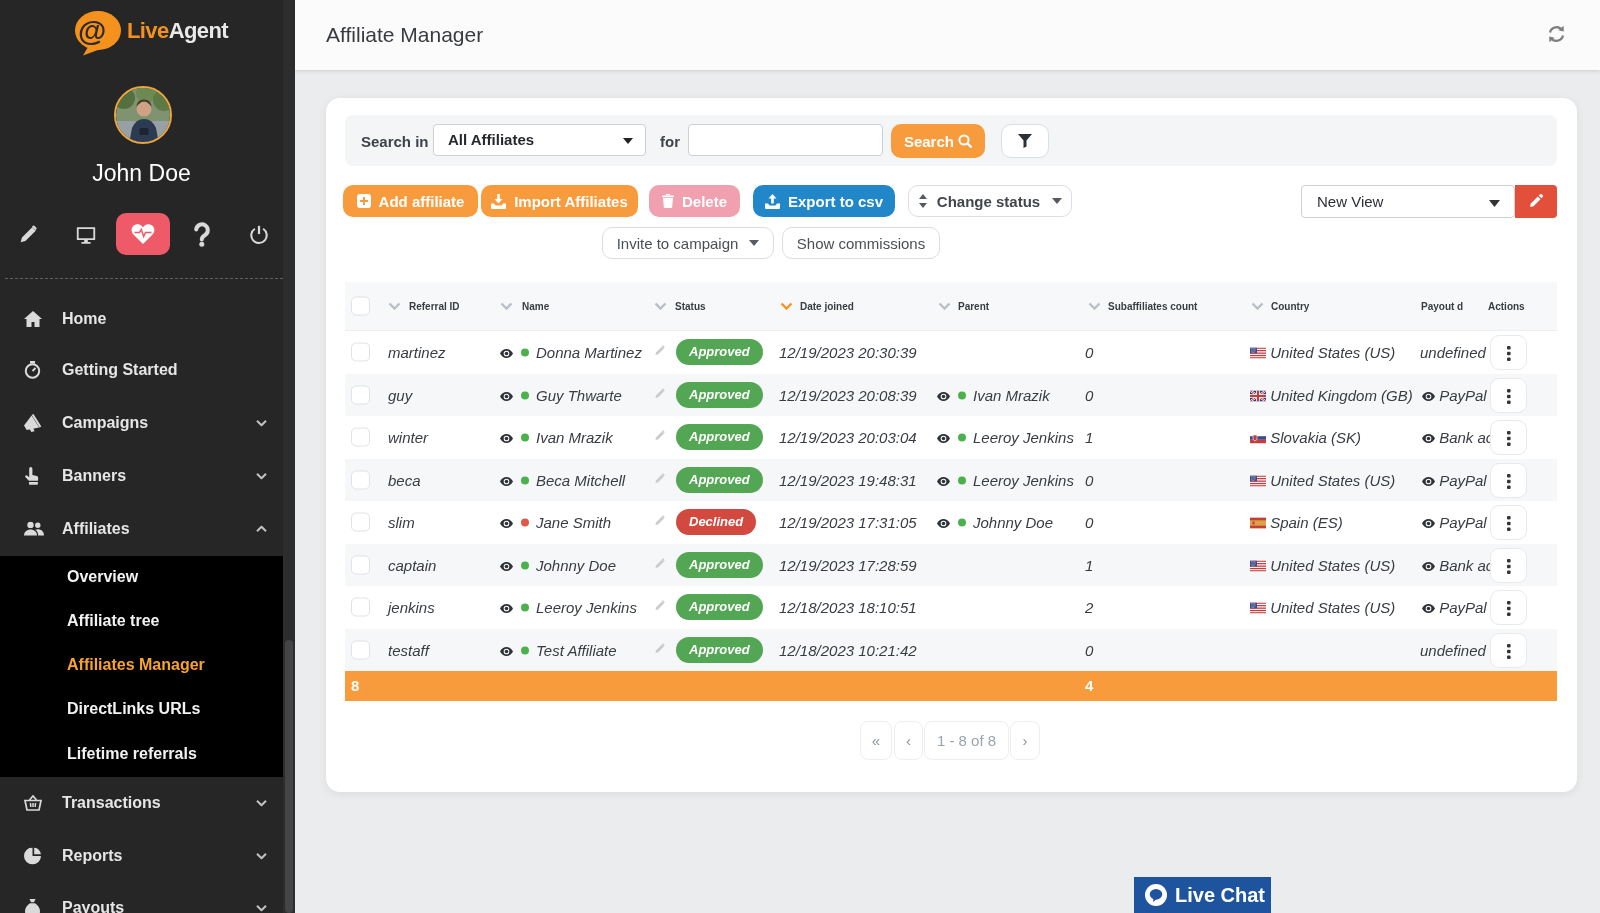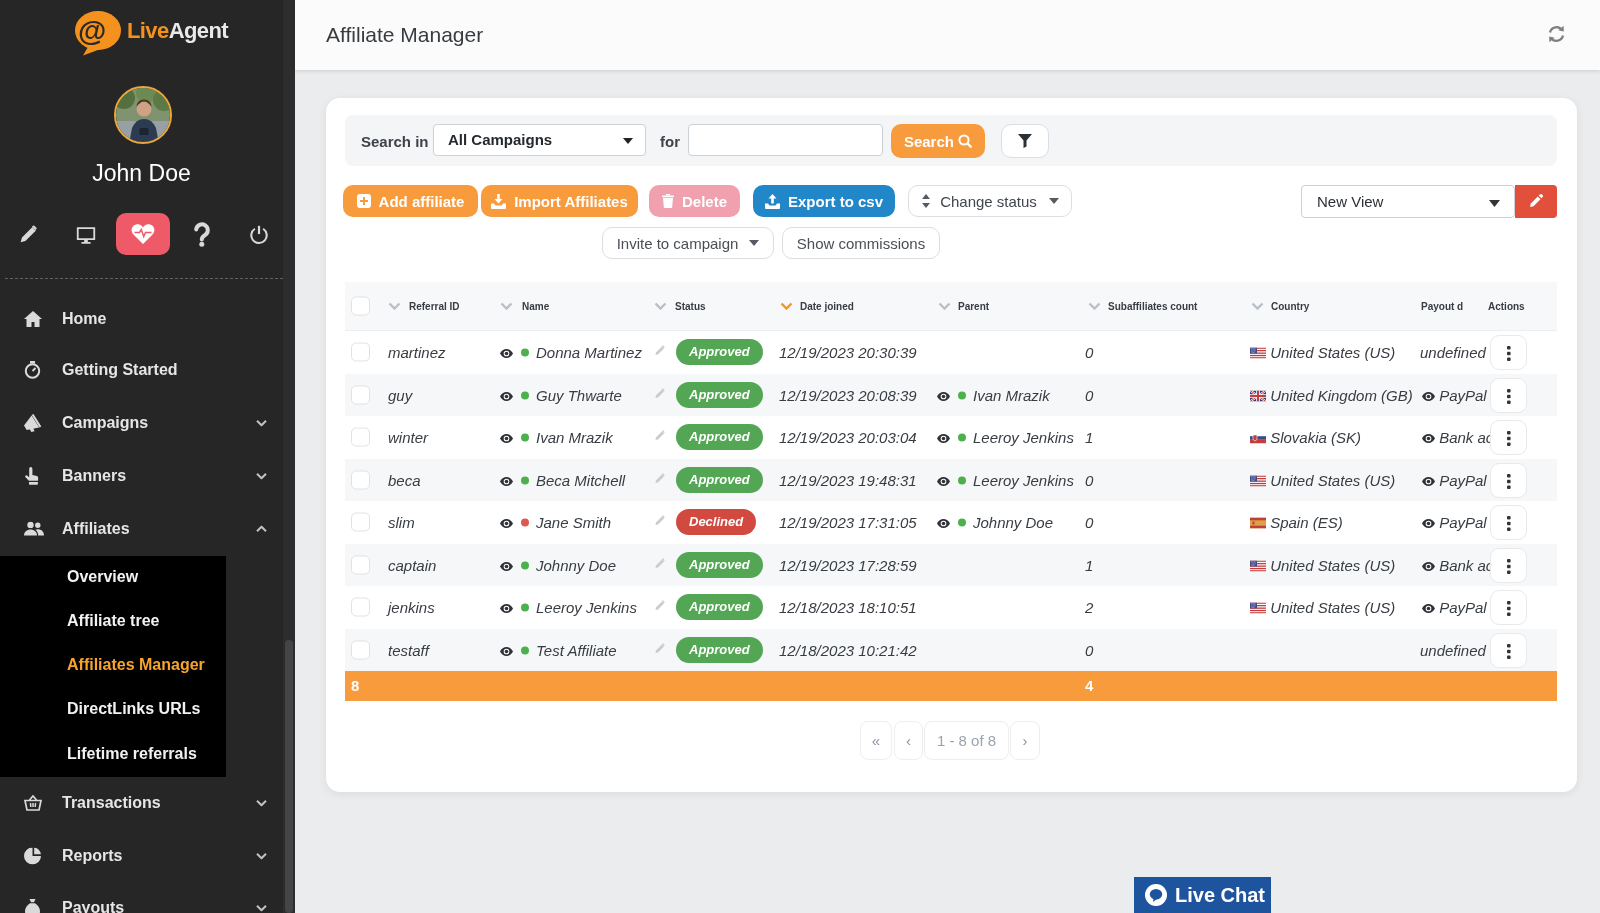--- a/index.html
+++ b/index.html
@@ -14,32 +14,32 @@
 #logotext .lv { color:#f5921e; }
 #avatar { position:absolute; left:114px; top:86px; width:58px; height:58px; border-radius:50%; border:2px solid #eda53c; overflow:hidden; }
 #username { position:absolute; left:0; top:160px; width:283px; text-align:center; color:#ffffff; font-size:23px; font-weight:500; }
 .topico { position:absolute; top:224px; width:22px; height:22px; }
 #heartbtn { position:absolute; left:116px; top:213px; width:54px; height:42px; background:#ee5a68; border-radius:10px; }
 #dashsep { position:absolute; left:5px; top:278px; width:278px; border-top:1px dashed #606060; }
 .mitem { position:absolute; left:0; width:283px; height:30px; }
 .mitem .lbl { position:absolute; left:62px; top:50%; transform:translateY(-50%); color:#e6e6e6; font-size:16px; font-weight:600; }
 .mitem svg.mico { position:absolute; left:24px; top:50%; transform:translateY(-50%); }
 .mitem svg.chev { position:absolute; left:256px; top:50%; transform:translateY(-50%); }
-#submenu { position:absolute; left:0; top:556px; width:226px; height:221px; background:#000; }
+#submenu { position:absolute; left:0; top:556px; width:283px; height:221px; background:#000; }
 .smitem { position:absolute; left:67px; color:#f2f2f2; font-size:16px; font-weight:600; transform:translateY(-50%); }
 .smitem.act { color:#f8a42c; }
 
 #mainhdr { position:absolute; left:295px; top:0; width:1305px; height:70px; background:#fbfbfb; box-shadow:0 1px 4px rgba(0,0,0,0.14); }
 #mainhdr h1 { position:absolute; left:31px; top:50%; transform:translateY(-50%); font-size:21px; font-weight:500; color:#383c40; }
 #card { position:absolute; left:326px; top:98px; width:1251px; height:694px; background:#fff; border-radius:14px; box-shadow:0 2px 10px rgba(0,0,0,0.07);text-align:right; }
 #searchbar { position:absolute; left:19px; top:17px; width:1212px; height:51px; background:#f4f5f6; border-radius:8px; }
 #searchbar .slbl { position:absolute; top:50%; transform:translateY(-50%); font-size:15px; font-weight:600; color:#3e434a; }
 .selbox { position:absolute; background:#fff; border:1px solid #ccd1d6; border-radius:4px; }
 .btn { position:absolute; height:32px; border-radius:10px; font-size:15px; font-weight:bold; color:#fff; display:flex; align-items:center; justify-content:center; }
-.btn.light { background:#fff; border:1px solid #dbdee2; color:#41464d; font-weight:400; }
+.btn.light { background:#fff; border:1px solid #dbdee2; color:#41464d; font-weight:700; }
 .orange { background:#f89b3c; }
 
 #thead { position:absolute; left:19px; top:184px; width:1212px; height:49px; background:#f7f8f9; border-bottom:1px solid #eceef0; }
 .th { position:absolute; top:50%; transform:translateY(-50%); font-size:10px; font-weight:bold; color:#383d43; white-space:nowrap; }
 .hchev { position:absolute; top:50%; transform:translateY(-50%); }
 .row { position:absolute; left:19px; width:1212px; height:42.5px; overflow:hidden;font-style:italic; }
 .row.alt { background:#f6f7f8; }
 .cell { position:absolute; top:50%; transform:translateY(-50%); font-size:15px; color:#383d43; white-space:nowrap; }
 .cbx { position:absolute; left:4px; top:50%; transform:translateY(-50%); width:19px; height:19px; background:#fff; border:1px solid #dfe2e5; border-radius:5px; }
 .pill { position:absolute; left:331px; top:50%; transform:translateY(-50%); height:26px; line-height:26px; border-radius:13px; padding:0 13px; font-size:13px; font-weight:bold; color:#fff; }
@@ -193,21 +193,21 @@
     <path d="M3.0 7.4 A6.6 6.6 0 0 1 15.0 5.2" fill="none" stroke="#7f7f7f" stroke-width="2.3"></path>
     <path d="M16.6 0.8 16.8 6.6 11.4 5.2 Z" fill="#7f7f7f"></path>
     <path d="M16.0 10.6 A6.6 6.6 0 0 1 4.0 12.8" fill="none" stroke="#7f7f7f" stroke-width="2.3"></path>
     <path d="M2.4 17.2 2.2 11.4 7.6 12.8 Z" fill="#7f7f7f"></path>
   </svg>
 </div>
 <div id="card">
   <div id="searchbar">
     <span class="slbl" style="left:16px">Search in</span>
     <div class="selbox" style="left:88px;top:9px;width:213px;height:32px">
-      <span style="position:absolute;left:14px;top:6px;font-size:15px;font-weight:600;color:#25292e">All Campaigns</span>
+      <span style="position:absolute;left:14px;top:6px;font-size:15px;font-weight:600;color:#25292e">All Affiliates</span>
       <svg style="position:absolute;right:12px;top:13px" width="10" height="6" viewBox="0 0 10 6">
           <path fill="#222" d="M0 0h10L5 6Z"></path>
         </svg>
     </div>
     <span class="slbl" style="left:315px">for</span>
     <div class="selbox" style="left:343px;top:9px;width:195px;height:32px"></div>
     <div class="btn orange" style="left:546px;top:9px;width:94px;height:34px">Search&nbsp;
       <svg width="14" height="14" viewBox="0 0 14 14">
           <circle cx="6" cy="6" r="4.6" fill="none" stroke="#fff" stroke-width="2"></circle>
           <line x1="9.5" y1="9.5" x2="13.5" y2="13.5" stroke="#fff" stroke-width="2.4"></line>

